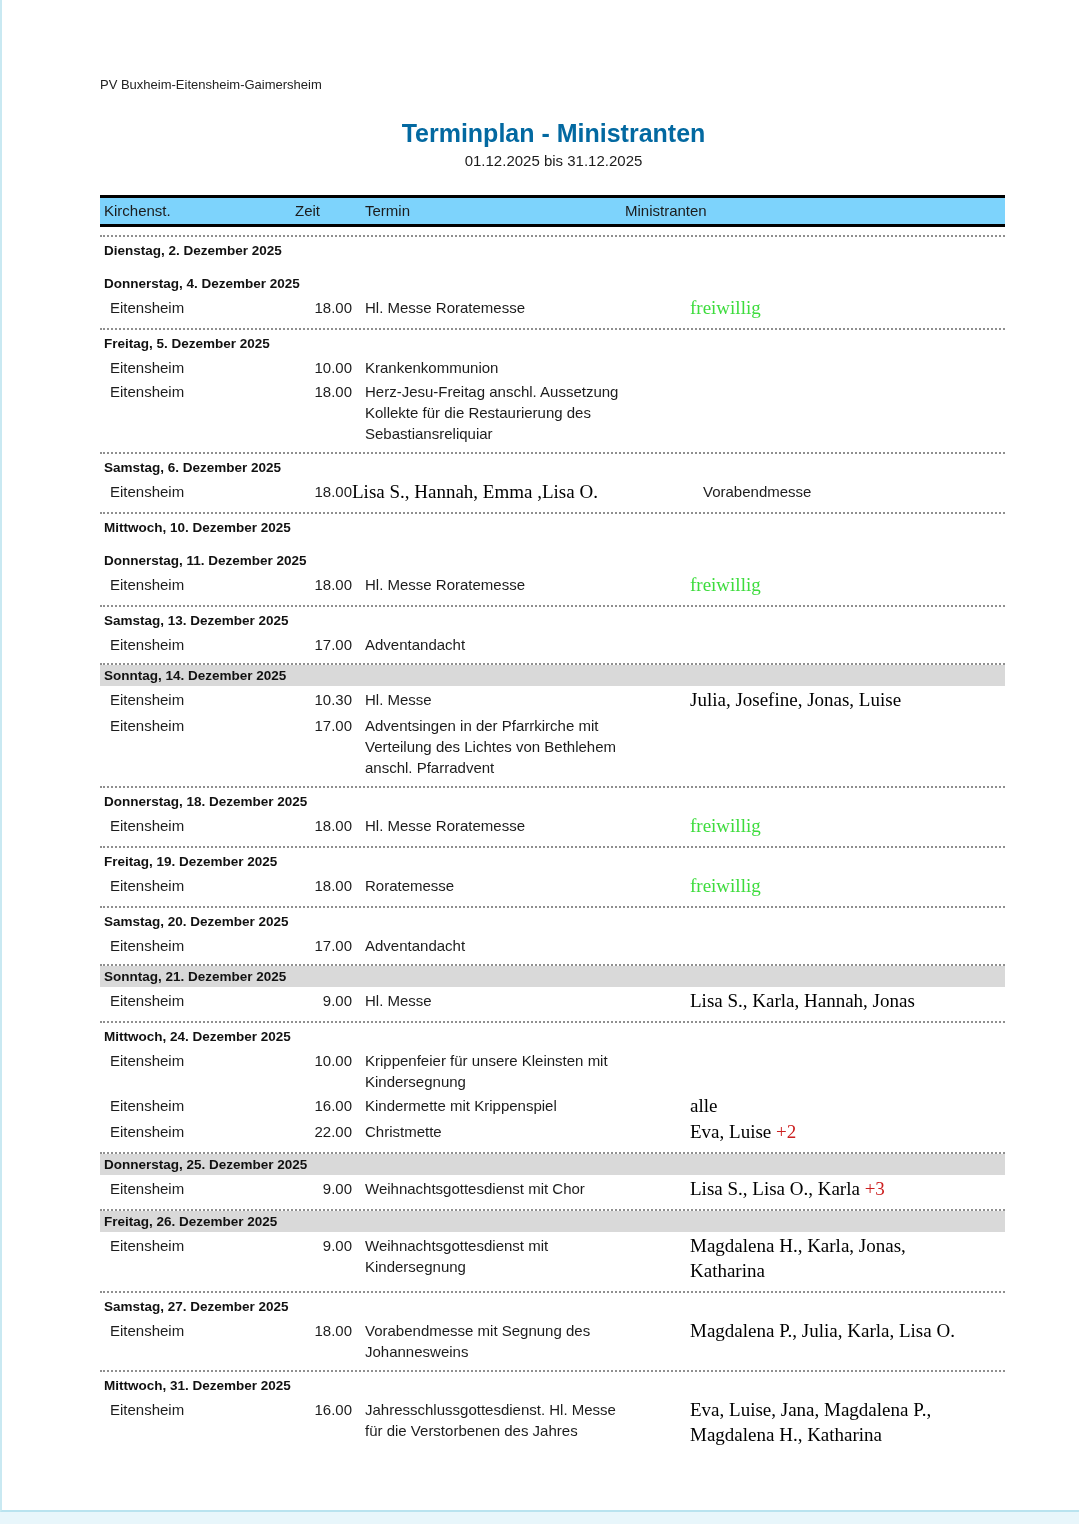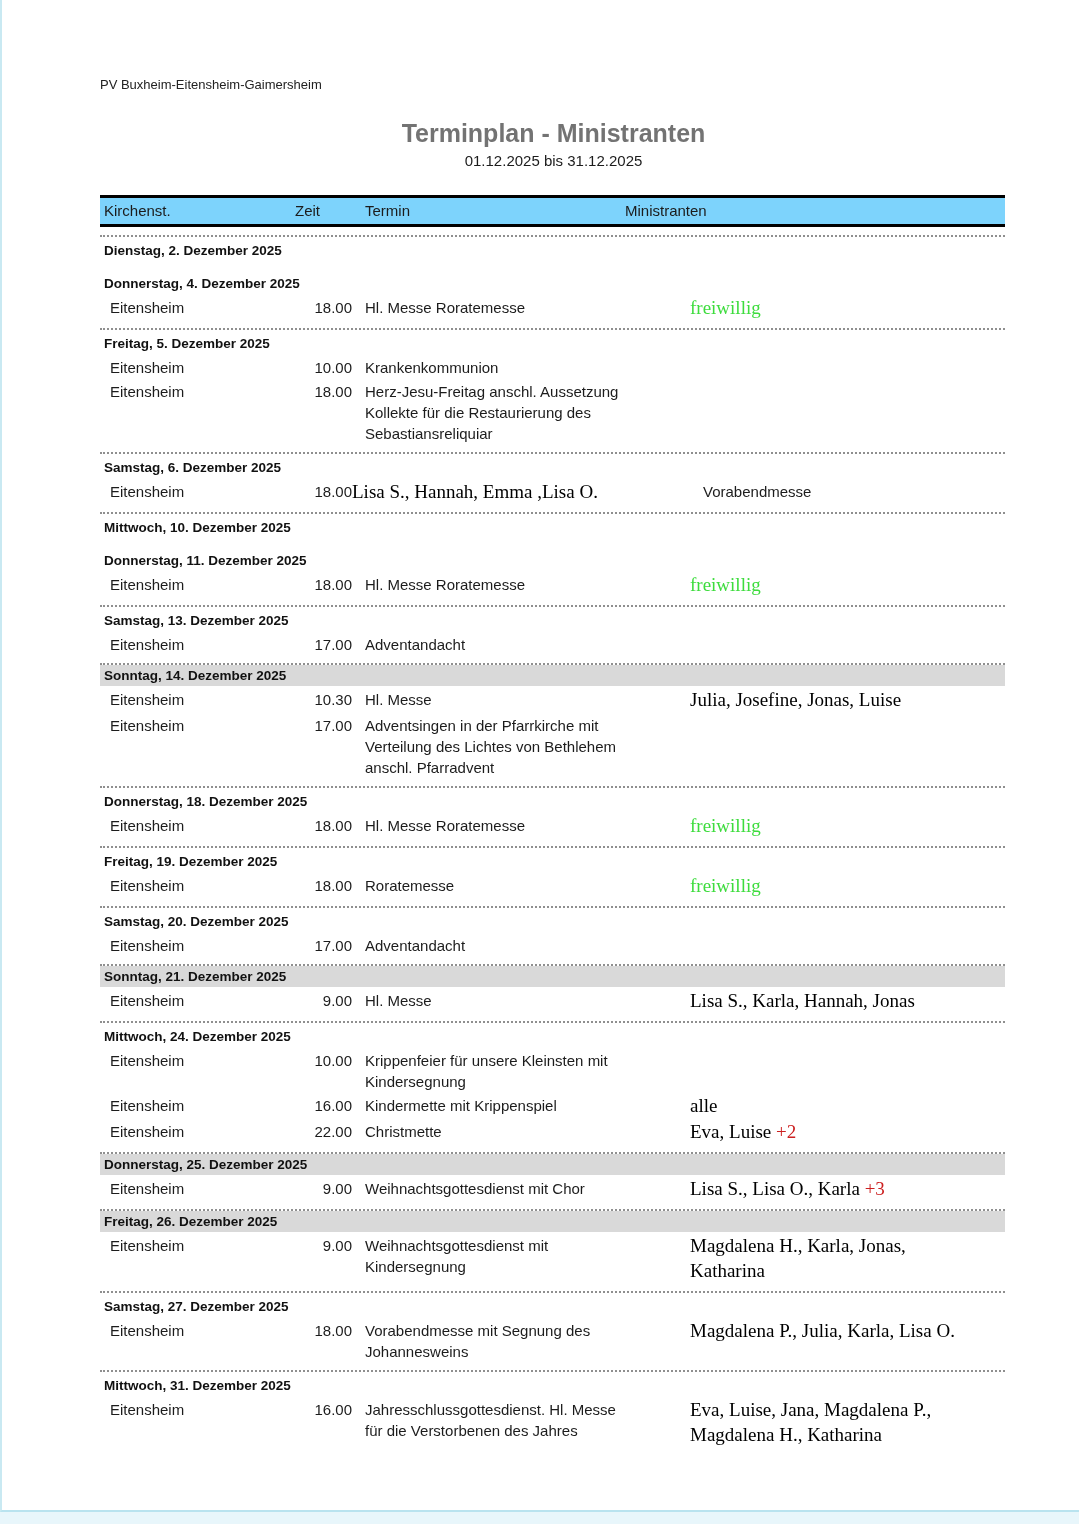--- a/index.html
+++ b/index.html
@@ -23,21 +23,21 @@
     box-sizing: content-box;
     overflow: hidden;
   }
   .content { padding: 76px 72px 0 98px; }
 
   .org { font-size: 13px; color: #222; line-height: 18px; }
   .title {
     text-align: center;
     font-size: 25px;
     font-weight: bold;
-    color: #737373;
+    color: #0369a1;
     margin-top: 24px;
     line-height: 30px;
   }
   .subtitle { text-align: center; font-size: 15px; color: #1c1c1c; margin-top: 3px; line-height: 20px; }
 
   .sched { width: 905px; }
 
   .thead {
     margin-top: 24px;
     border-top: 3px solid #000;

